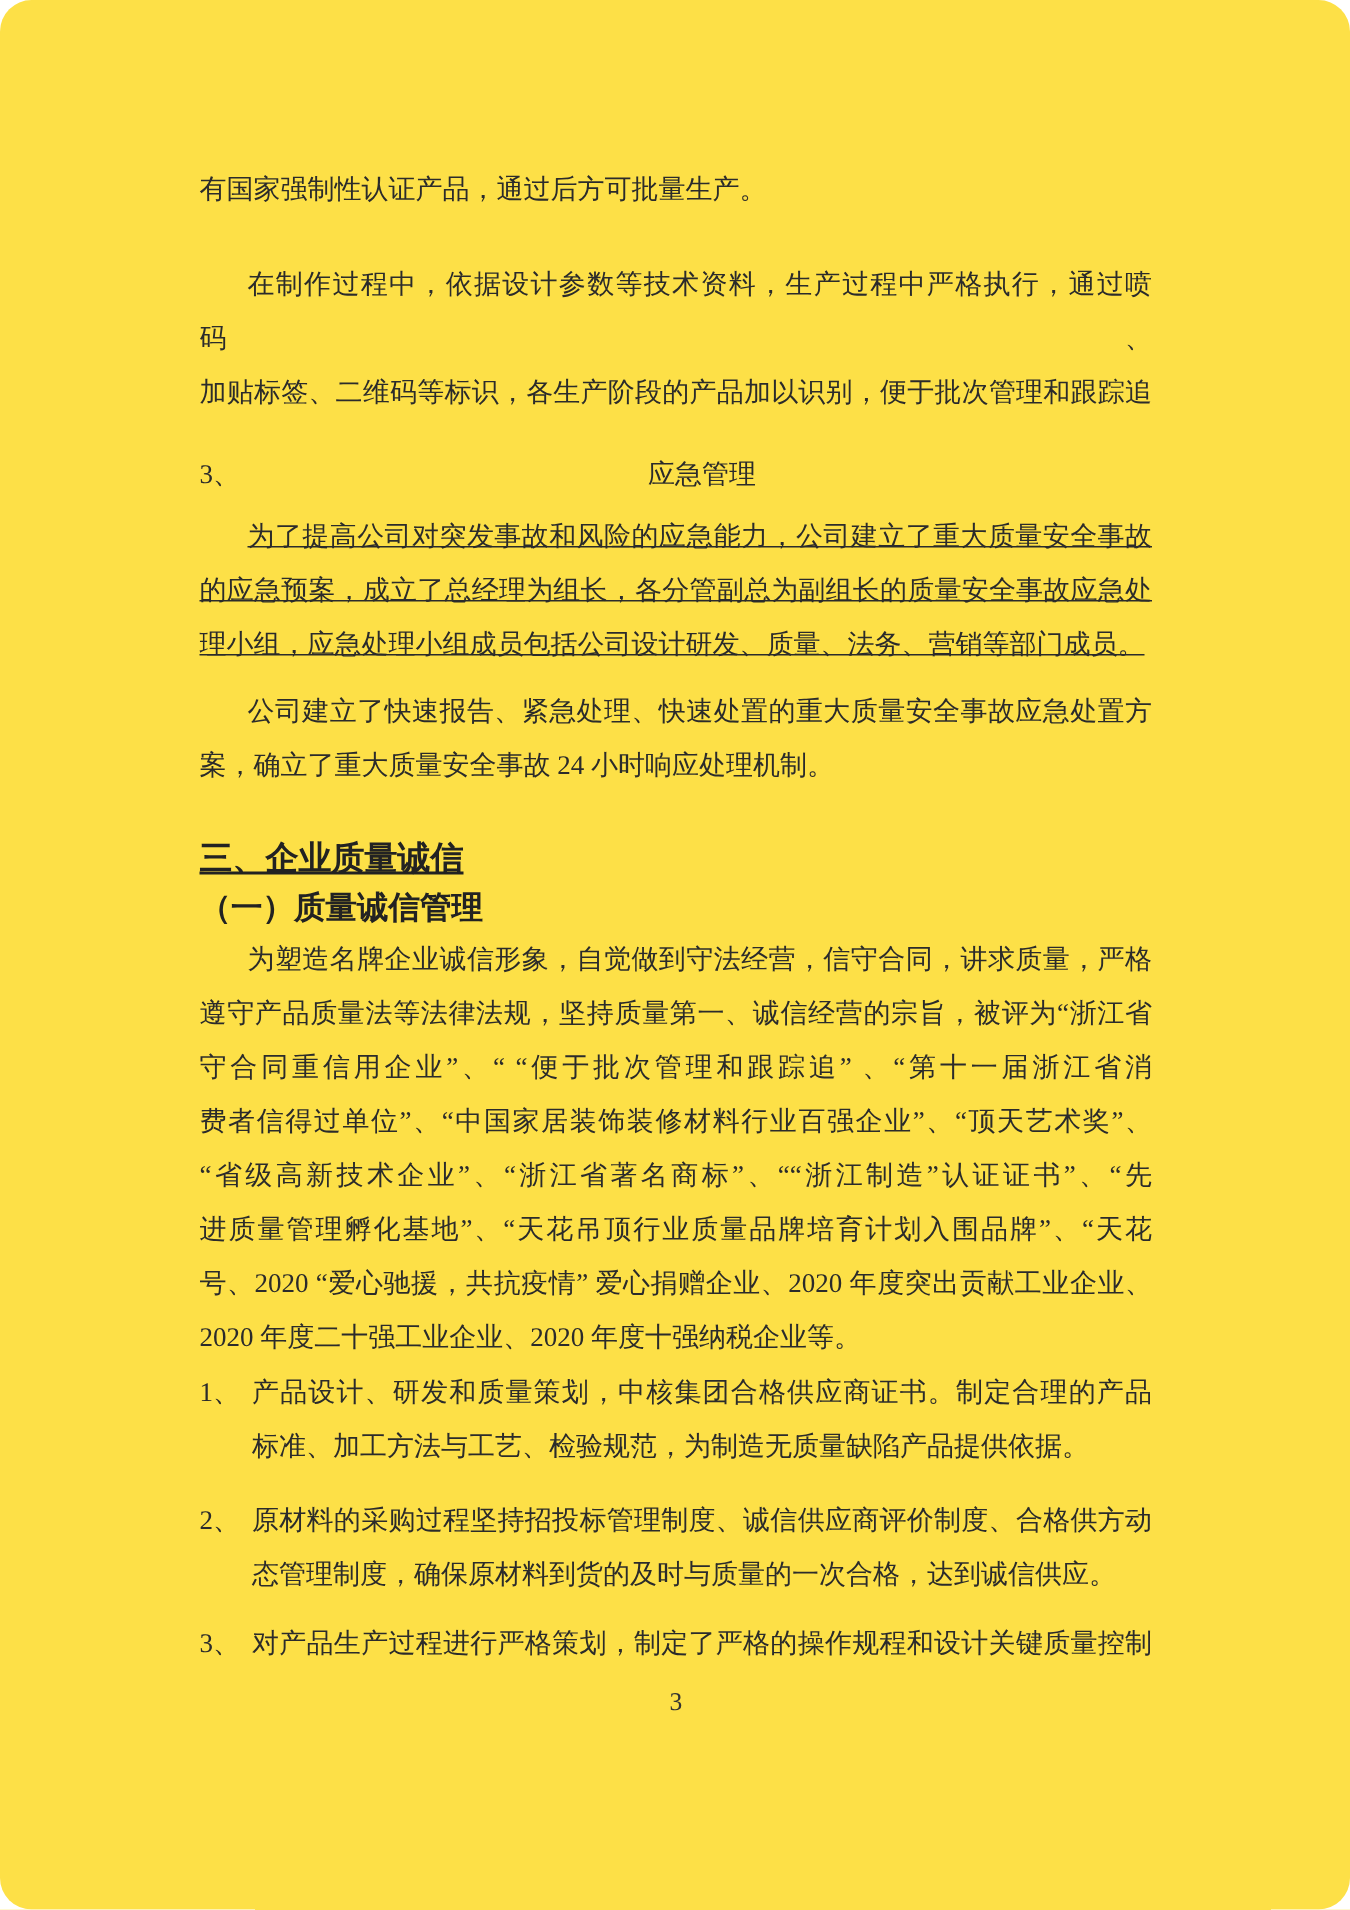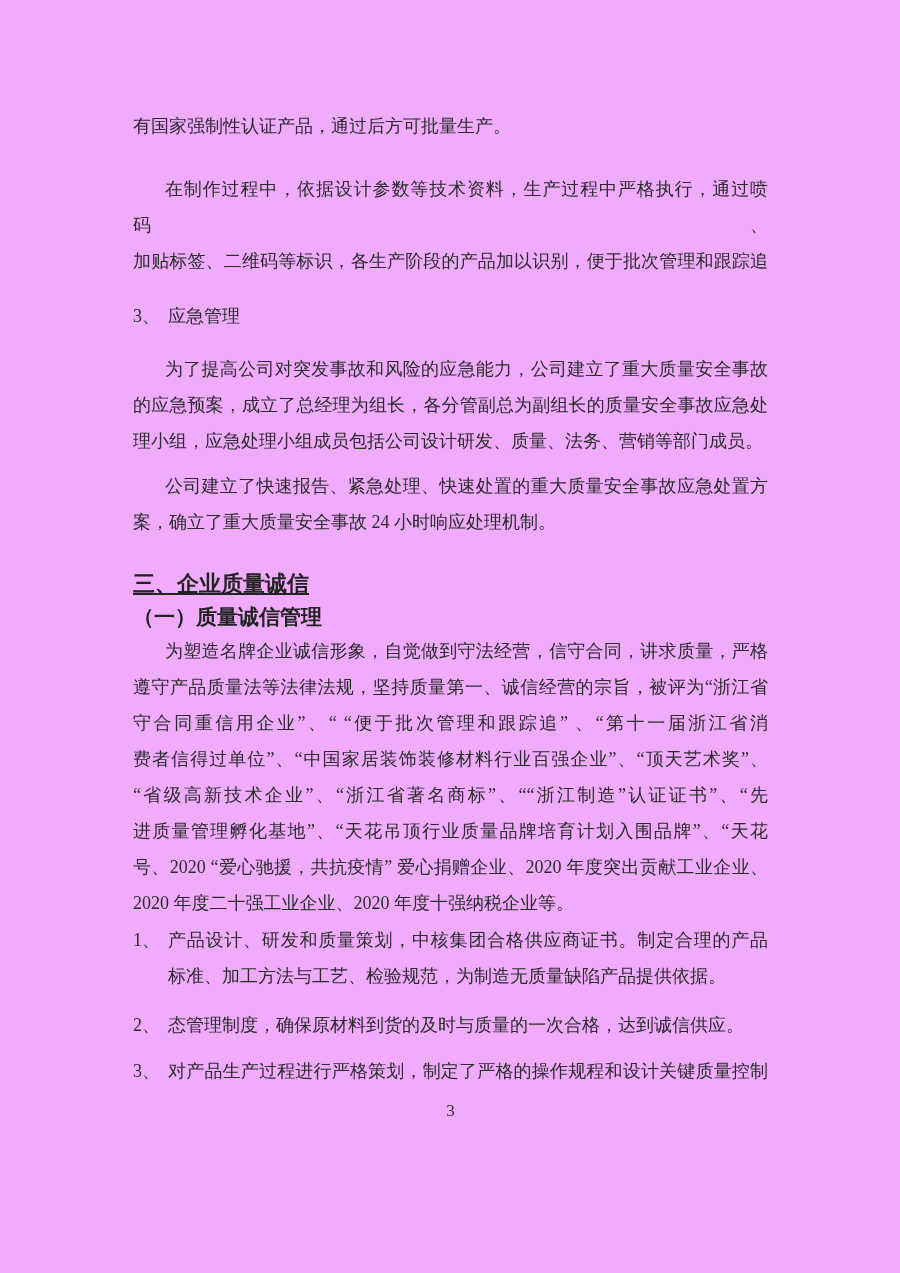--- a/index.html
+++ b/index.html
@@ -4,24 +4,25 @@
 <style>
   html, body {
     margin: 0;
     padding: 0;
     background: #ffffff;
   }
   .page {
     position: relative;
     width: 900px;
     height: 1273px;
-    background: #f0abfc;
+    background: #fde047;
     overflow: hidden;
     font-family: "Liberation Serif", "DejaVu Serif", serif;
     color: #2b2b2b;
+    border-radius: 21px;
   }
   .content {
     position: absolute;
     left: 133px;
     top: 0;
     width: 635px;
     padding-top: 108px;
   }
   .line {
     font-size: 18px;
@@ -32,21 +33,21 @@
   }
   .line.last {
     text-align-last: left;
   }
   .line.indent {
     text-indent: 32px;
   }
   .para { margin: 0; padding: 0; }
   .m-p2 { margin-top: 27px; }
   .m-i3 { margin-top: 19px; }
-  .m-p3 { margin-top: 17px; }
+  .m-p3 { margin-top: 5px; text-decoration: underline; }
   .m-p4 { margin-top: 9px; }
   .m-h1 { margin-top: 27px; text-decoration: underline; }
   .m-h2 { }
   .m-p5 { }
   .m-l1 { margin-top: 1px; }
   .m-l2 { margin-top: 13px; }
   .m-l3 { margin-top: 10px; }
   .m-pn { margin-top: 9px; }
   .heading-1 {
     font-size: 22px;
@@ -70,21 +71,21 @@
     font-size: 18px;
     line-height: 36px;
   }
   .num-item .body {
     flex: 1;
     min-width: 0;
   }
   .num-item .label {
     font-size: 18px;
     line-height: 36px;
-    text-align: left;
+    text-align: center;
   }
   .page-number {
     font-size: 17px;
     line-height: 26px;
     text-align: center;
     color: #333333;
   }
 </style>
 </head>
 <body>
@@ -138,20 +139,21 @@
       <div class="marker">1、</div>
       <div class="body">
         <div class="line">产品设计、研发和质量策划，中核集团合格供应商证书。制定合理的产品</div>
         <div class="line last">标准、加工方法与工艺、检验规范，为制造无质量缺陷产品提供依据。</div>
       </div>
     </div>
 
     <div class="num-item m-l2">
       <div class="marker">2、</div>
       <div class="body">
+        <div class="line">原材料的采购过程坚持招投标管理制度、诚信供应商评价制度、合格供方动</div>
         <div class="line last">态管理制度，确保原材料到货的及时与质量的一次合格，达到诚信供应。</div>
       </div>
     </div>
 
     <div class="num-item m-l3">
       <div class="marker">3、</div>
       <div class="body">
         <div class="line">对产品生产过程进行严格策划，制定了严格的操作规程和设计关键质量控制</div>
       </div>
     </div>

